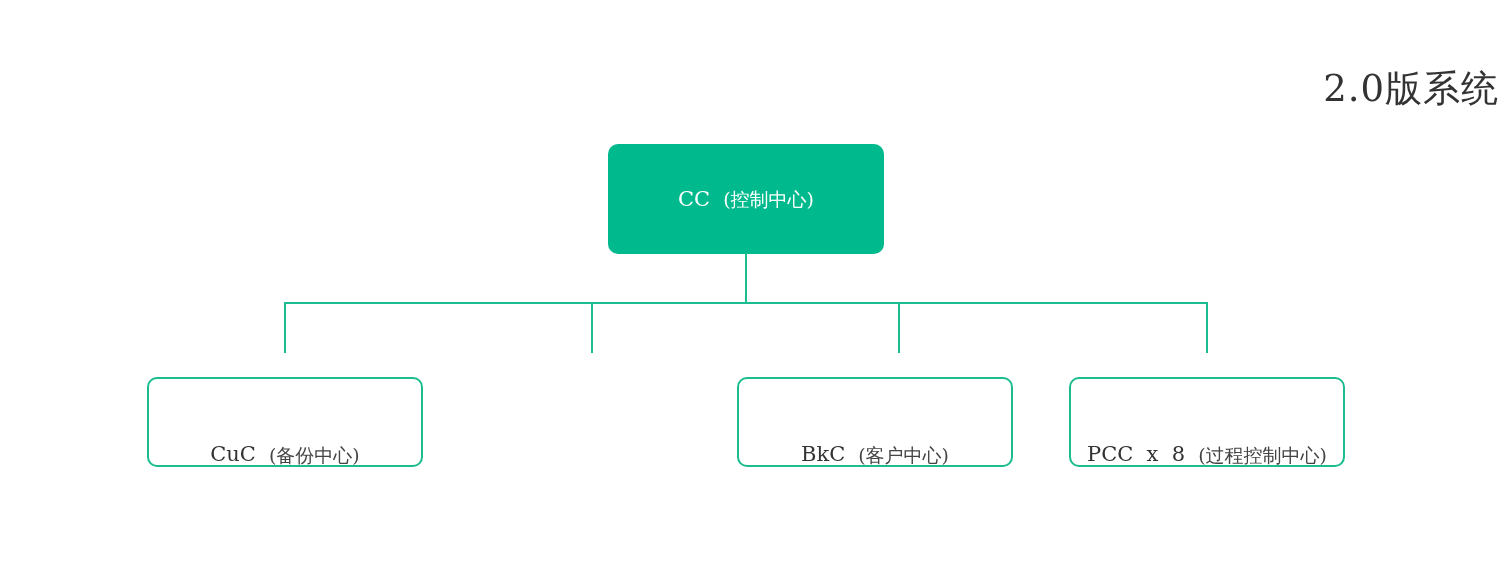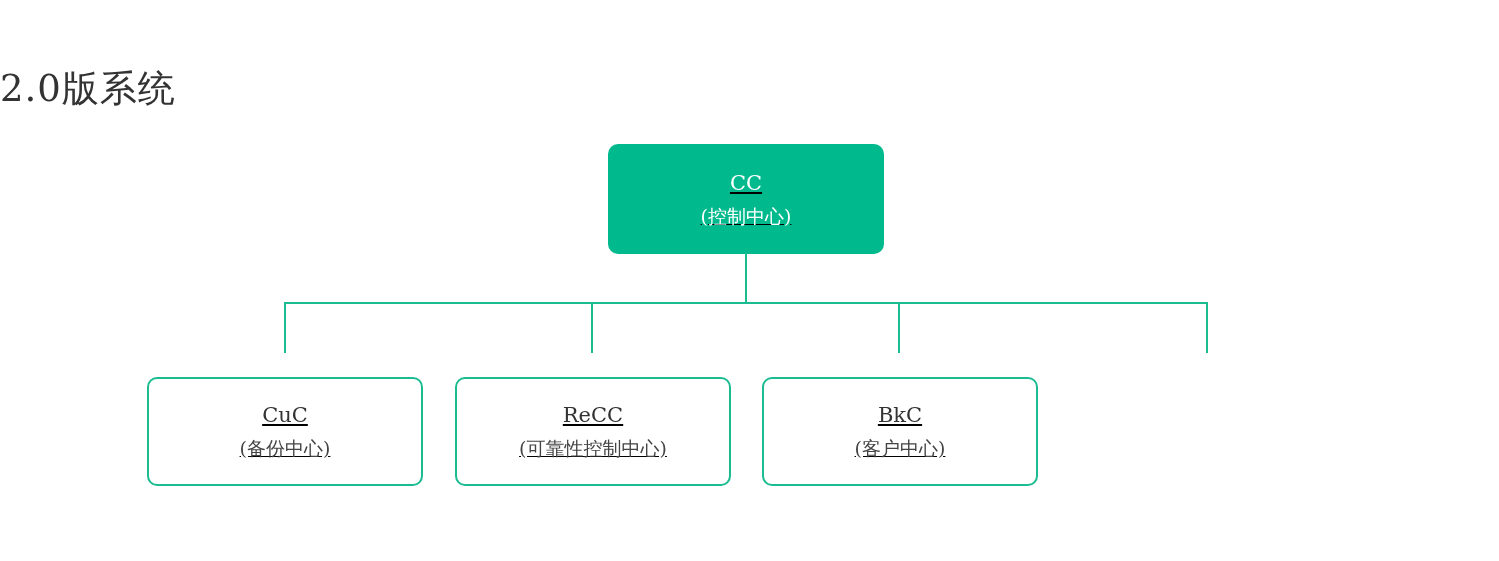--- a/index.html
+++ b/index.html
@@ -18,54 +18,54 @@
     width:1499px;
     height:561px;
     background:var(--background);
     overflow:hidden;
   }
   .title{
     position:absolute;
     top:64px;
     left:0;
     right:0;
-    text-align:left;
+    text-align:right;
     font-size:37px;
     color:var(--title-text);
     letter-spacing:1px;
     white-space:pre;
   }
   .node{
     position:absolute;
     box-sizing:border-box;
     border-radius:10px;
     display:flex;
-    flex-direction:column;
+    flex-direction:row;
     align-items:center;
     justify-content:center;
     gap:13px;
-    text-decoration:underline;
   }
   .node-root{
     left:608px;
     top:144px;
     width:276px;
     height:110px;
     background:var(--node-fill);
   }
   .node-child{
     top:377px;
     width:276px;
-    height:109px;
+    height:90px;
     background:var(--background);
     border:2px solid var(--line);
+    align-items:flex-end;
   }
   .child-0{left:147px;}
   .child-1{left:455px;}
-  .child-2{left:762px;}
+  .child-2{left:737px;}
   .child-3{left:1069px;}
   .node-label{
     font-size:21px;
     color:var(--child-text);
     white-space:pre;
     line-height:1;
   }
   .node-sublabel{
     font-size:19px;
     color:var(--child-subtext);
@@ -103,24 +103,24 @@
   <div class="line drop drop-0"></div>
   <div class="line drop drop-1"></div>
   <div class="line drop drop-2"></div>
   <div class="line drop drop-3"></div>
 
   <div class="node node-child child-0">
     <div class="node-label">CuC</div>
     <div class="node-sublabel">(备份中心)</div>
   </div>
 
-  <div class="node node-child child-1">
-    <div class="node-label">ReCC</div>
-    <div class="node-sublabel">(可靠性控制中心)</div>
-  </div>
 
   <div class="node node-child child-2">
     <div class="node-label">BkC</div>
     <div class="node-sublabel">(客户中心)</div>
   </div>
 
+  <div class="node node-child child-3">
+    <div class="node-label">PCC  x  8</div>
+    <div class="node-sublabel">(过程控制中心)</div>
+  </div>
 
 </div>
 
 </body></html>

